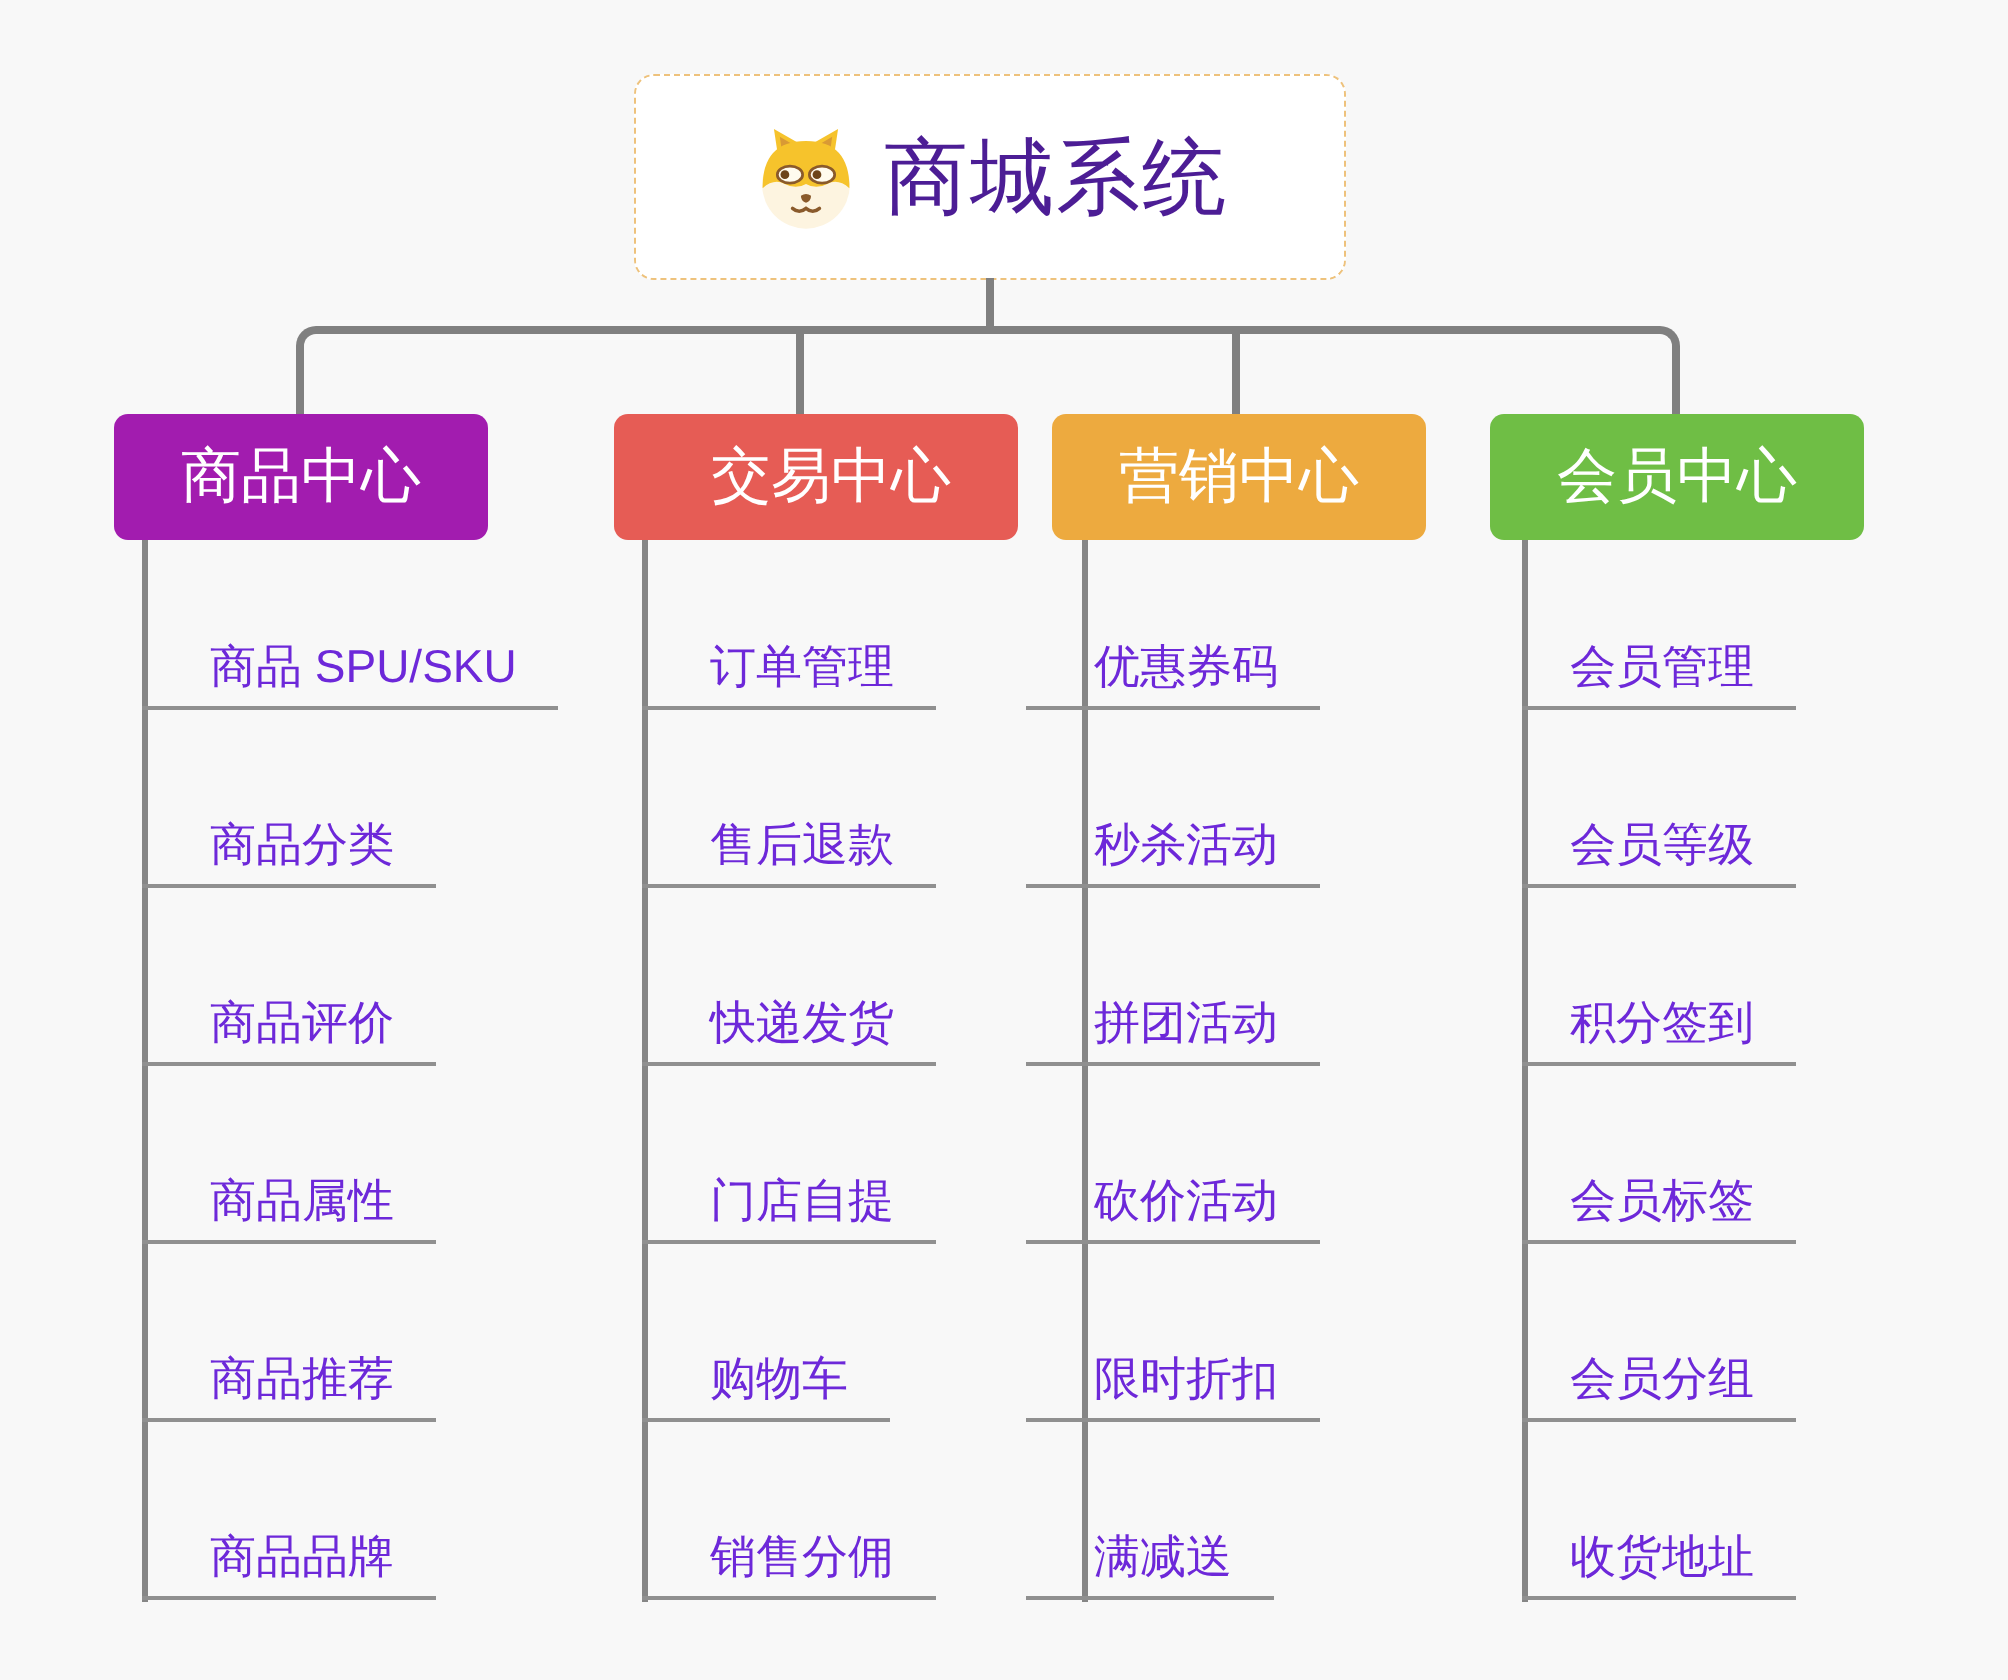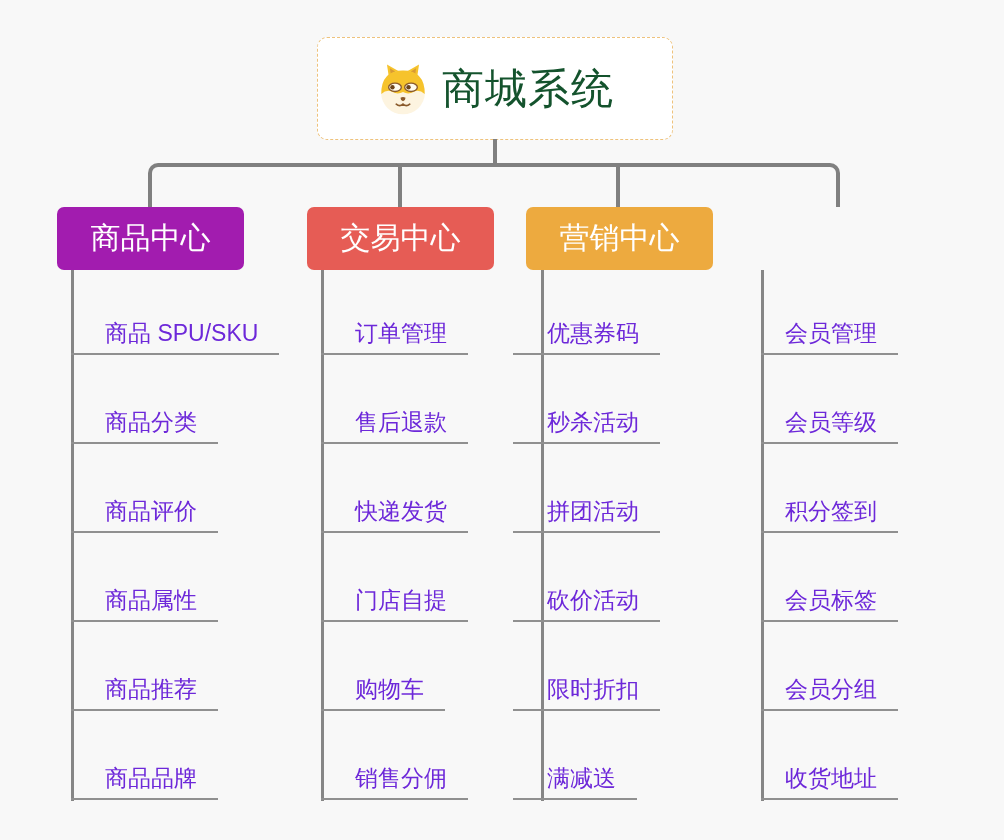--- a/index.html
+++ b/index.html
@@ -15,21 +15,21 @@
   .conn{position:absolute;background:#808080;}
   .conn-stub{left:493px;top:139px;width:4px;height:26px;}
   .conn-elbow{position:absolute;left:148px;top:163px;width:692px;height:44px;box-sizing:border-box;
     border:solid #808080;border-width:4px 4px 0 4px;border-radius:10px 10px 0 0;background:transparent;}
   .conn-drop{top:167px;width:4px;height:40px;}
   .drop-1{left:398px;} .drop-2{left:616px;}
 
   
   .branch{position:absolute;top:207px;width:187px;height:63px;border-radius:7px;color:#ffffff;
     font-size:30px;display:flex;align-items:center;justify-content:center;cursor:pointer;}
-  .b0{left:57px;} .b1{left:307px;} .b2{left:526px;} .b3{left:745px;}
+  .b0{left:57px;} .b1{left:307px;padding-left:15px;} .b2{left:526px;} .b3{left:745px;}
 
   
   .spine{position:absolute;top:270px;width:3px;height:531px;background:#868686;}
   .s0{left:71px;} .s1{left:321px;} .s2{left:541px;} .s3{left:761px;}
 
   
   .item{position:absolute;display:inline-block;white-space:nowrap;font-size:23px;color:#6d28d9;
     line-height:28px;padding:0 21px 6px 34px;border-bottom:2px solid #909090;cursor:pointer;}
   .c0{left:71px;} .c1{left:321px;} .c2{left:513px;} .c3{left:761px;padding-left:24px;}
   .r0{top:319px;} .r1{top:408px;} .r2{top:497px;} .r3{top:586px;} .r4{top:675px;} .r5{top:764px;text-align:right;}
@@ -51,31 +51,32 @@
         <circle cx="32" cy="36" r="26" fill="#fdf4e0"></circle>
         <path d="M6.3 38 Q6 10 32 10 Q58 10 57.7 38 Q51 32 44.5 35.5 Q38 39 32 35.5 Q26 39 19.5 35.5 Q13 32 6.3 38 Z" fill="#f6c32c"></path>
         <ellipse cx="22.5" cy="30" rx="7.5" ry="5" fill="#fffbee" stroke="#8a5a2b" stroke-width="1.6"></ellipse>
         <ellipse cx="41.5" cy="30" rx="7.5" ry="5" fill="#fffbee" stroke="#8a5a2b" stroke-width="1.6"></ellipse>
         <circle cx="19.5" cy="30" r="2.6" fill="#6d4419"></circle>
         <circle cx="38.5" cy="30" r="2.6" fill="#6d4419"></circle>
         <path d="M29 42.5 Q32 40.5 35 42.5 Q35 45.8 32 46.6 Q29 45.8 29 42.5 Z" fill="#8a5a2b"></path>
         <path d="M24 50 Q28 53.5 32 50 Q36 53.5 40 50" stroke="#8a5a2b" stroke-width="2" fill="none" stroke-linecap="round"></path>
       </svg>
     </span>
-    <span class="root-title" style="color: #14532d;">商城系统</span>
+    <span class="root-title" style="color: #4c1d95;">商城系统</span>
   </div>
 
   <div class="conn conn-stub"></div>
   <div class="conn-elbow"></div>
   <div class="conn conn-drop drop-1"></div>
   <div class="conn conn-drop drop-2"></div>
 
   <div class="branch b0" style="background-color: #a21caf;">商品中心</div>
   <div class="branch b1" style="background-color: rgb(230, 92, 85);">交易中心</div>
   <div class="branch b2" style="background-color: rgb(237, 170, 63);">营销中心</div>
+  <div class="branch b3" style="background-color: rgb(111, 190, 69);">会员中心</div>
 
   <div class="spine s0"></div>
   <div class="spine s1"></div>
   <div class="spine s2"></div>
   <div class="spine s3"></div>
 
   <div class="item c0 r0">商品 SPU/SKU</div>
   <div class="item c0 r1">商品分类</div>
   <div class="item c0 r2">商品评价</div>
   <div class="item c0 r3">商品属性</div>

